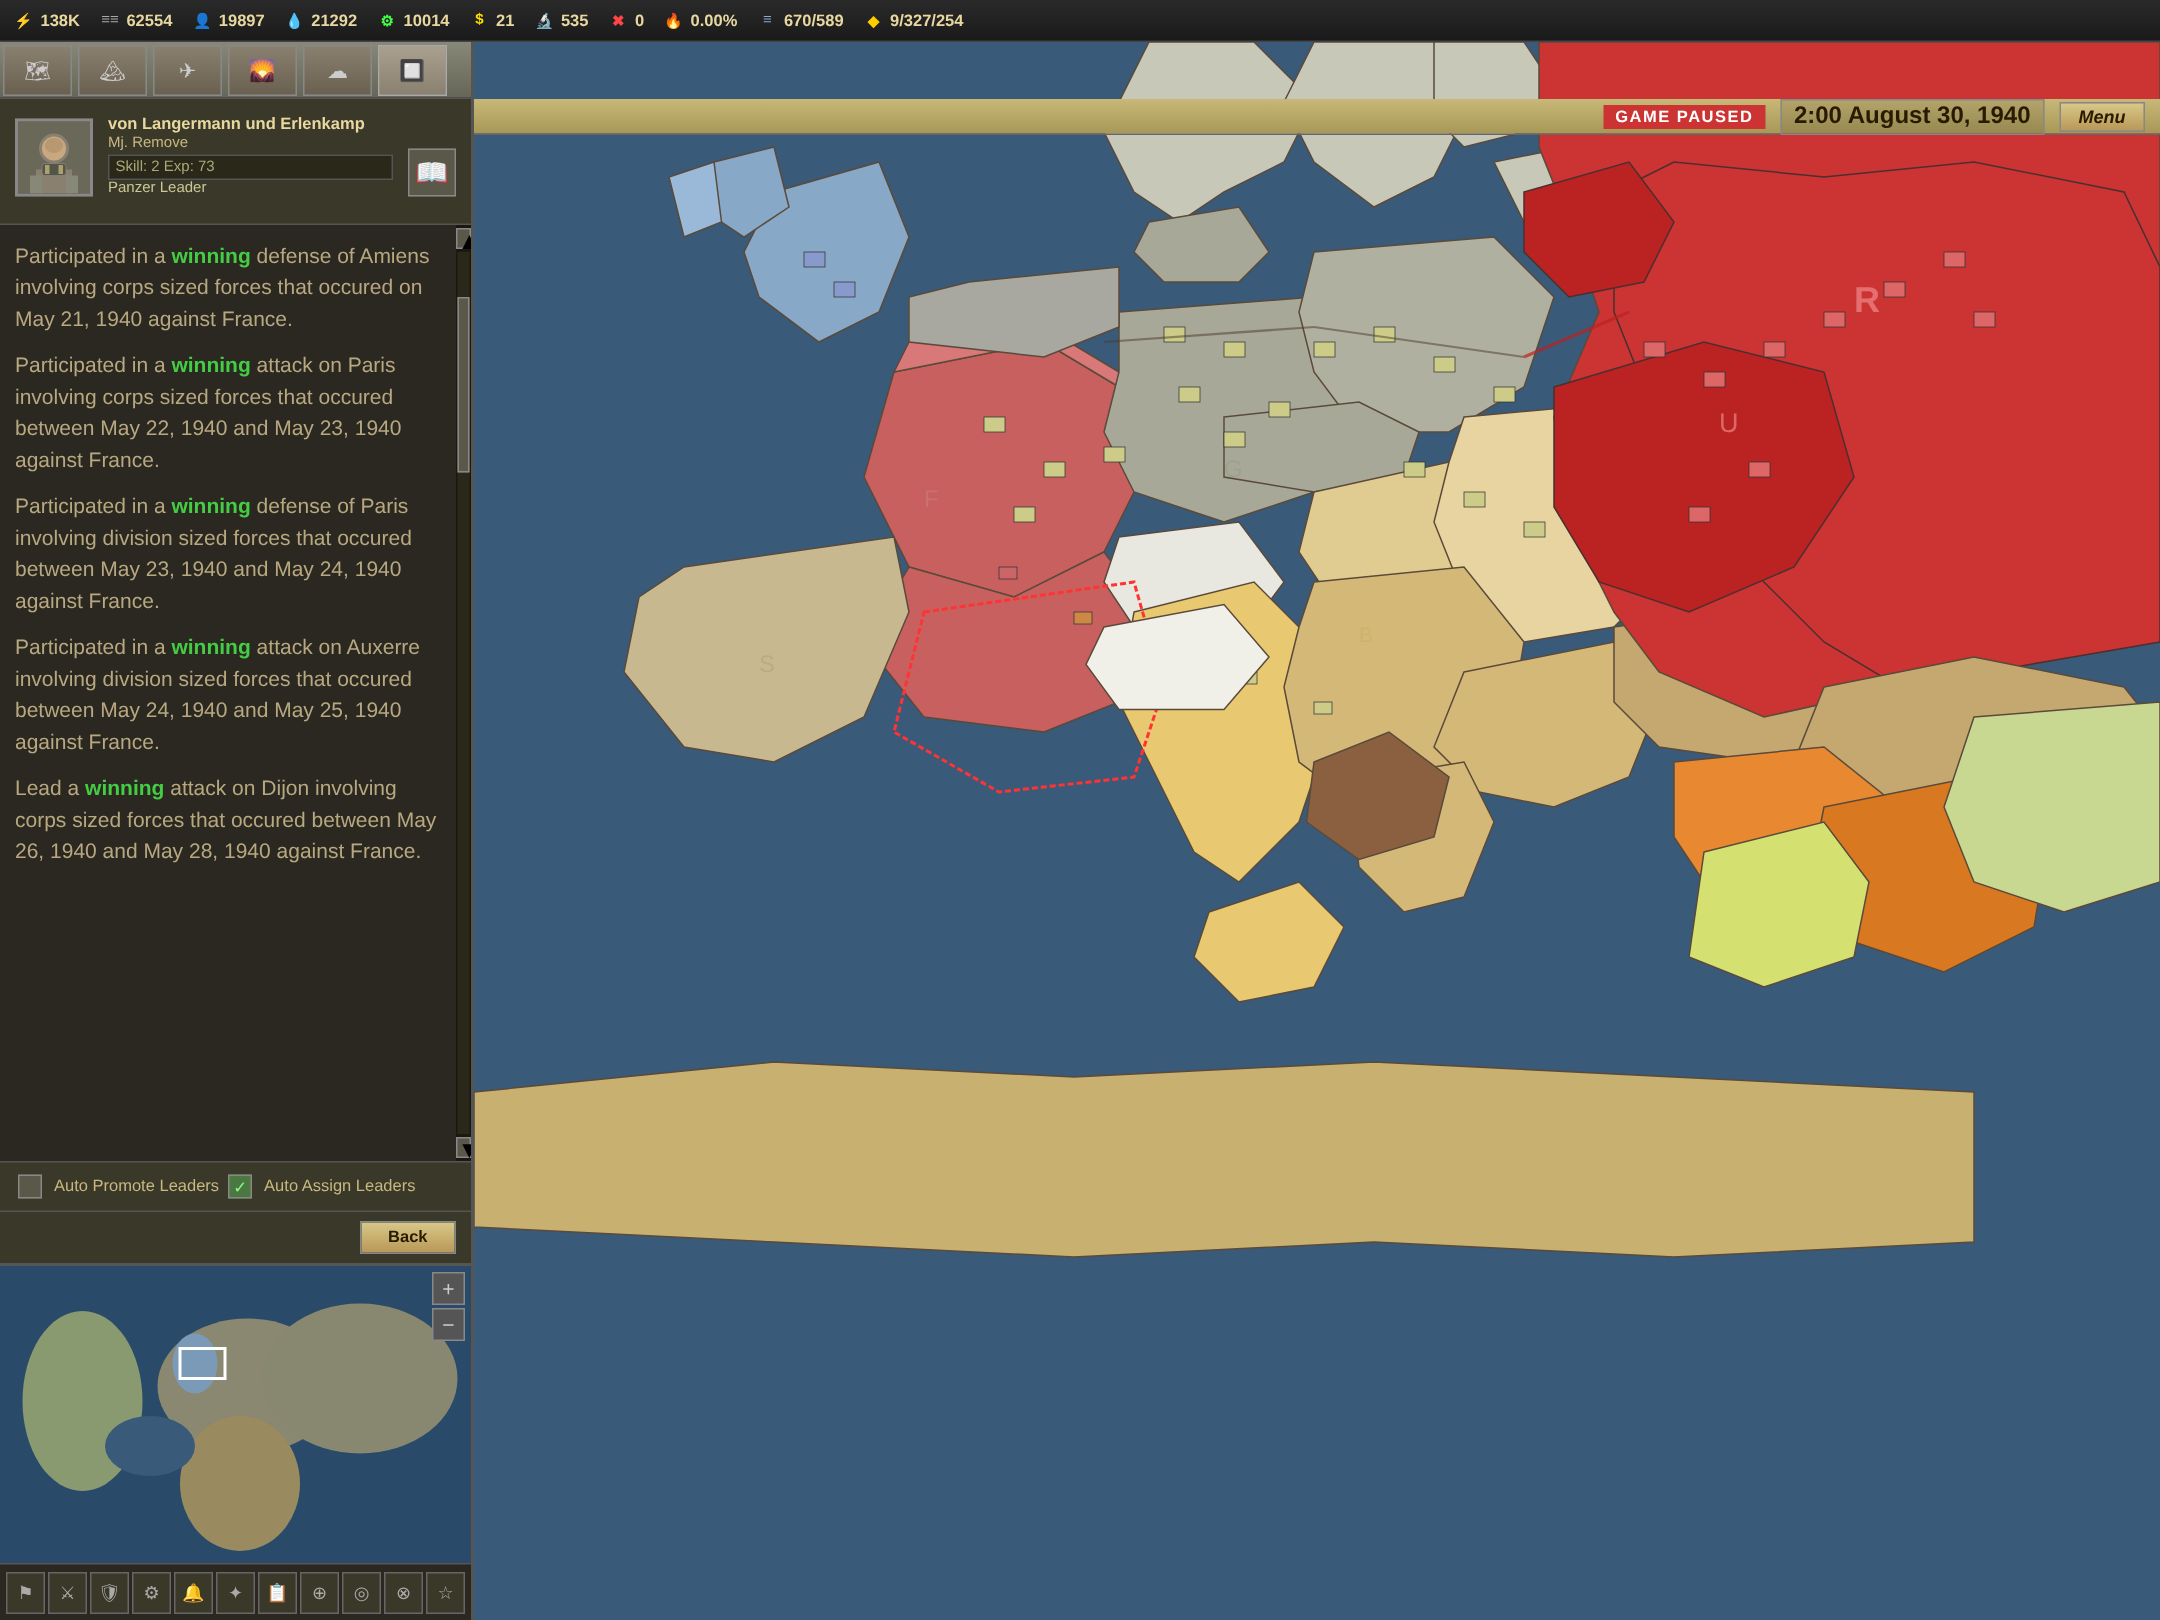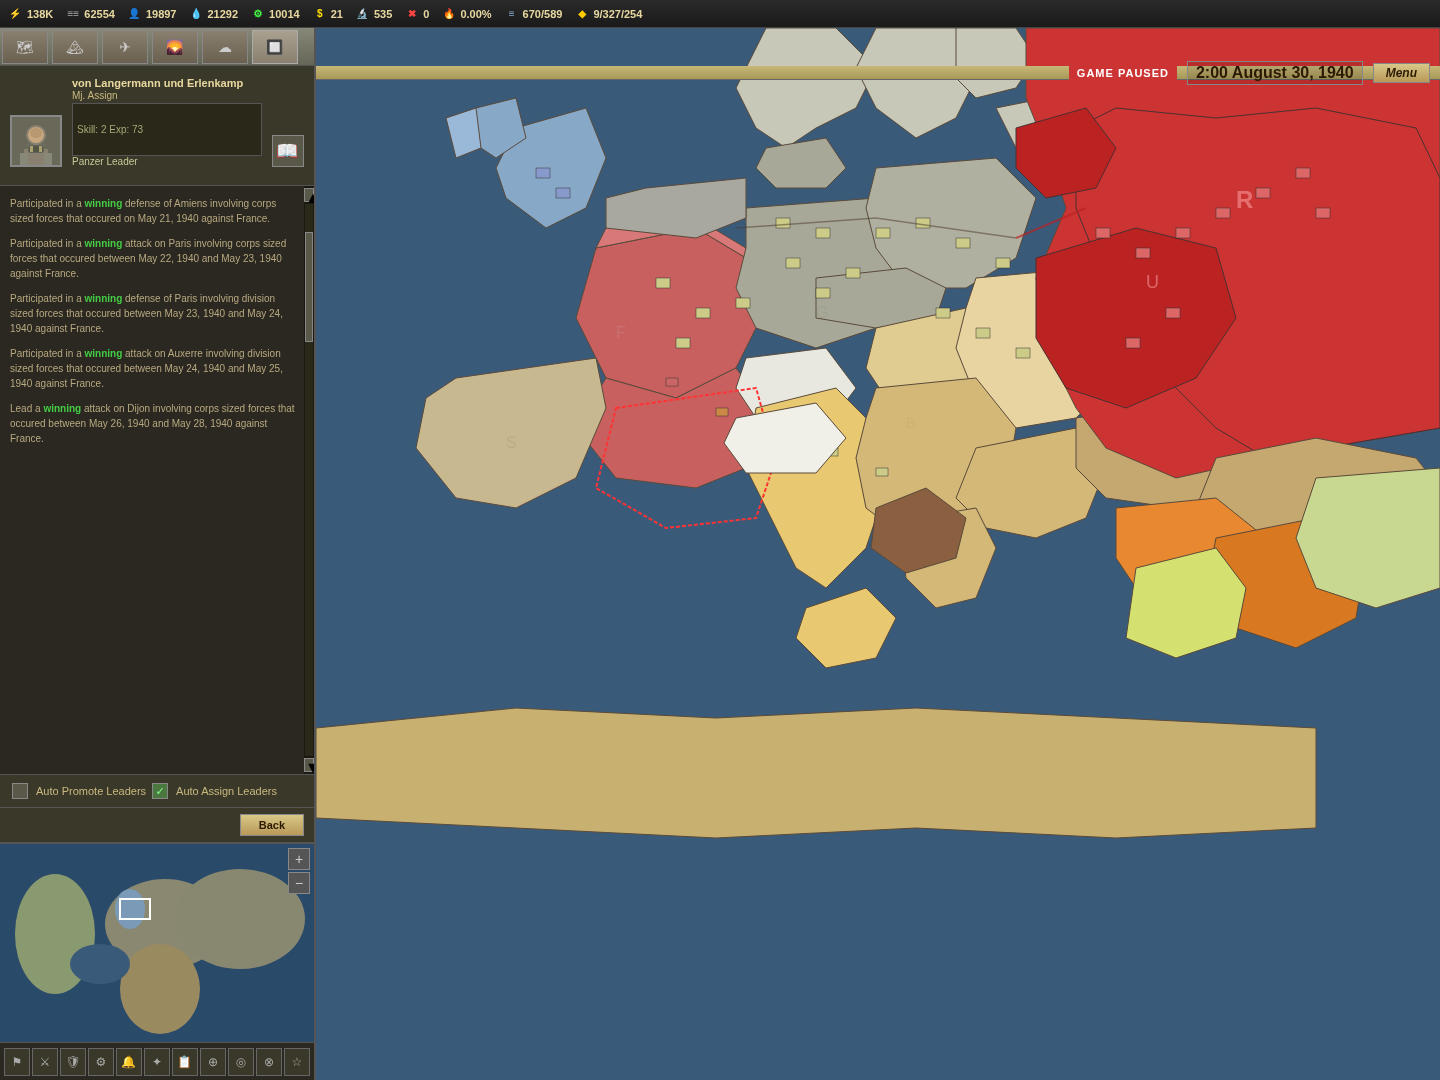--- a/index.html
+++ b/index.html
@@ -82,21 +82,21 @@
       color: #ccc;
       min-width: 140px;
     }
 
     
     #status-bar {
       position: absolute;
       top: 66px;
       left: 316px;
       right: 0;
-      height: 14px;
+      height: 24px;
       background: linear-gradient(to bottom, #c8b878, #a89858);
       display: flex;
       align-items: center;
       justify-content: flex-end;
       padding: 0 10px;
       gap: 10px;
       z-index: 50;
       border-bottom: 1px solid #666;
     }
     .game-paused {
@@ -200,21 +200,21 @@
       line-height: 1.3;
     }
     .leader-rank {
       color: #c8b880;
       font-size: 10px;
     }
     .leader-stats {
       color: #a8a878;
       font-size: 10px;
       background: #2a2818;
-      padding: 20px 4px;
+      padding: 2px 4px;
       border: 1px solid #555;
       margin-top: 2px;
     }
     .leader-trait {
       color: #c8c898;
       font-size: 10px;
     }
     #leader-book-icon {
       width: 32px;
       height: 32px;
@@ -243,21 +243,21 @@
 
     
     #combat-log {
       flex: 1;
       overflow-y: auto;
       padding: 10px;
       background: #2a2820;
     }
     .log-entry {
       color: #b8a880;
-      font-size: 10px;
+      font-size: 14px;
       line-height: 1.5;
       margin-bottom: 10px;
     }
     .log-entry .winning {
       color: #44cc44;
       font-weight: bold;
     }
 
     
     #bottom-controls {
@@ -481,21 +481,21 @@
           <rect x="32" y="36" width="8" height="12" fill="#888878"></rect>
           <circle cx="24" cy="18" r="8" fill="#c8a880"></circle>
           <ellipse cx="24" cy="16" rx="6" ry="5" fill="#b89870"></ellipse>
           <rect x="16" y="28" width="16" height="8" rx="2" fill="#555545" stroke="#888" stroke-width="0.5"></rect>
           <rect x="18" y="29" width="3" height="6" fill="#aaa070"></rect>
           <rect x="27" y="29" width="3" height="6" fill="#aaa070"></rect>
         </svg>
       </div>
       <div id="leader-info">
         <div class="leader-name">von Langermann und Erlenkamp</div>
-        <div class="leader-rank">Mj. Assign</div>
+        <div class="leader-rank">Mj. Remove</div>
         <div class="leader-stats">Skill: 2 Exp: 73</div>
         <div class="leader-trait">Panzer Leader</div>
       </div>
       <div id="leader-book-icon">📖</div>
     </div>
   </div>
 
   <div style="position:relative; flex:1; display:flex; overflow:hidden;">
     <div style="position:absolute; right:0; top:0; bottom:0; width:10px; background:#1a1810; display:flex; flex-direction:column; align-items:center; z-index:5;">
       <div style="width:10px; height:14px; background:#5a5848; border:1px solid #888; cursor:pointer; margin-top:2px;">▲</div>

